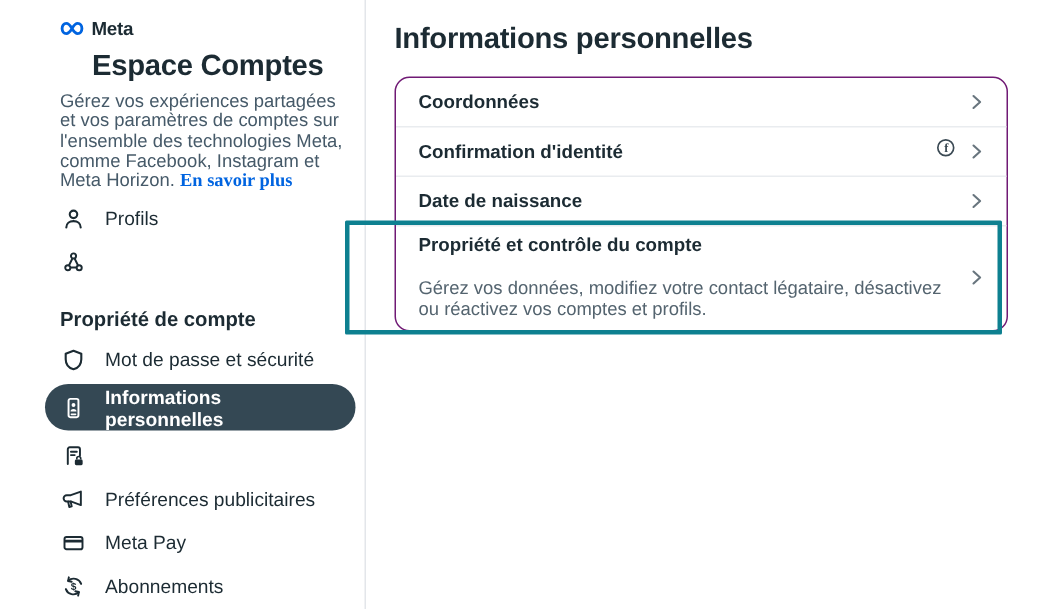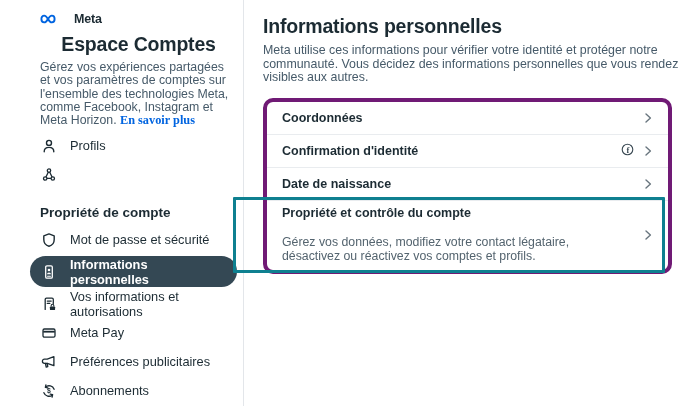--- a/index.html
+++ b/index.html
@@ -20,21 +20,21 @@
     width:1px; height:406px;
     background:#e3e6ea;
   }
 
   
   .sidebar {
     position:absolute; left:0; top:0;
     width:243px; height:406px;
     padding:11px 6px 0 40px;
   }
-  .logo-row { display:flex; align-items:center; gap:18px; height:15px; }
+  .logo-row { display:flex; align-items:center; gap:5px; height:15px; }
   .logo-row svg { display:block; }
   .logo-text { font-size:12.5px; font-weight:bold; letter-spacing:-0.2px; }
   .sidebar-title { margin-top:7px; font-size:19.5px; font-weight:bold; letter-spacing:-0.2px;text-align:center; }
   .sidebar-desc {
     margin-top:5px; width:193px;
     font-size:12.3px; line-height:13.3px; color:#465a69;
   }
   .learn-more { color:#0064e0; font-weight:bold; cursor:pointer;font-family:Liberation Serif, serif; }
   .nav { margin-top:4px; }
   .nav-item {
@@ -59,21 +59,21 @@
   
   .main { position:absolute; left:263px; top:0; width:430px; }
   .main-title { margin-top:15px; font-size:19.5px; font-weight:bold; letter-spacing:-0.2px; }
   .main-desc {
     margin-top:6px; width:428px;
     font-size:12.4px; line-height:13.6px; color:#465a69;
   }
   .card {
     margin-top:13px; width:409px;
     background:#ffffff;
-    border:4px solid #701a75;
+    border:1px solid #701a75;
     border-radius:10px;
   }
   .card-row {
     display:flex; align-items:center;
     min-height:33px; padding:0 15px;
     border-bottom:1px solid #e9ecef;
     cursor:pointer;
     position:relative;
   }
   .card-row:last-child { border-bottom:none; }
@@ -162,41 +162,40 @@
 
       <div class="nav-item">
         <span class="icon">
           <svg width="16" height="16" viewBox="0 0 16 16" fill="none" stroke="#1c2b33" stroke-width="1.3">
             <path d="M4.2 13.4 V3.5 A1.3 1.3 0 0 1 5.5 2.2 H11 A1.3 1.3 0 0 1 12.3 3.5 V7.6" stroke-linecap="round"></path>
             <path d="M6.3 5.1 H10.2 M6.3 7.4 H8.8" stroke-linecap="round"></path>
             <rect x="8.9" y="10.4" width="5.2" height="3.7" rx="0.9" fill="#1c2b33" stroke="none"></rect>
             <path d="M10.2 10.4 V9.6 a1.3 1.3 0 0 1 2.6 0 v0.8" stroke-width="1.1"></path>
           </svg>
         </span>
-        <span class="nav-label">Vos informations et autorisations</span>
+      </div>
+
+      <div class="nav-item">
+        <span class="icon">
+          <svg width="16" height="16" viewBox="0 0 16 16" fill="none" stroke="#1c2b33" stroke-width="1.3" stroke-linejoin="round">
+            <path d="M12.9 2.7 L6.2 5.1 H3.5 A2.1 2.1 0 0 0 3.5 9.3 H6.2 L12.9 11.7 Z"></path>
+            <path d="M4.4 9.4 L5.2 13 L6.8 12.6 L6.1 9.4" stroke-linecap="round"></path>
+          </svg>
+        </span>
+        <span class="nav-label">Préférences publicitaires</span>
       </div>
 
       <div class="nav-item">
         <span class="icon">
           <svg width="16" height="16" viewBox="0 0 16 16" fill="none" stroke="#1c2b33">
             <rect x="2" y="4" width="12" height="8.2" rx="1.4" stroke-width="1.3"></rect>
             <path d="M2.2 6.7 H13.8" stroke-width="1.8"></path>
           </svg>
         </span>
         <span class="nav-label">Meta Pay</span>
-      </div>
-
-      <div class="nav-item">
-        <span class="icon">
-          <svg width="16" height="16" viewBox="0 0 16 16" fill="none" stroke="#1c2b33" stroke-width="1.3" stroke-linejoin="round">
-            <path d="M12.9 2.7 L6.2 5.1 H3.5 A2.1 2.1 0 0 0 3.5 9.3 H6.2 L12.9 11.7 Z"></path>
-            <path d="M4.4 9.4 L5.2 13 L6.8 12.6 L6.1 9.4" stroke-linecap="round"></path>
-          </svg>
-        </span>
-        <span class="nav-label">Préférences publicitaires</span>
       </div>
 
       <div class="nav-item">
         <span class="icon">
           <svg width="16" height="16" viewBox="0 0 16 16" fill="none" stroke="#1c2b33" stroke-width="1.3" stroke-linecap="round">
             <path d="M13.1 6.3 A5.4 5.4 0 0 0 4.5 4.1"></path>
             <path d="M2.9 9.7 A5.4 5.4 0 0 0 11.5 11.9"></path>
             <path d="M4.9 1.9 L4.4 4.3 L6.8 4.8" stroke-linejoin="round"></path>
             <path d="M11.1 14.1 L11.6 11.7 L9.2 11.2" stroke-linejoin="round"></path>
             <text x="8" y="10.3" text-anchor="middle" font-size="6.8" font-weight="bold" fill="#1c2b33" stroke="none" font-family="Liberation Sans, sans-serif">$</text>
@@ -208,21 +207,20 @@
       <div class="nav-item">
         
         
       </div>
 
     </div>
   </div>
 
   <div class="main">
     <div class="main-title">Informations personnelles</div>
-    <div class="main-desc">Meta utilise ces informations pour vérifier votre identité et protéger notre communauté. Vous décidez des informations personnelles que vous rendez visibles aux autres.</div>
 
     <div class="card">
 
       <div class="card-row">
         <span class="row-label">Coordonnées</span>
         <span class="row-right">
           <span class="chevron">
             <svg width="10" height="12" viewBox="0 0 10 12" fill="none" stroke="#68757e" stroke-width="1.4" stroke-linecap="round" stroke-linejoin="round">
               <path d="M3 2 L7.4 6 L3 10"></path>
             </svg>

